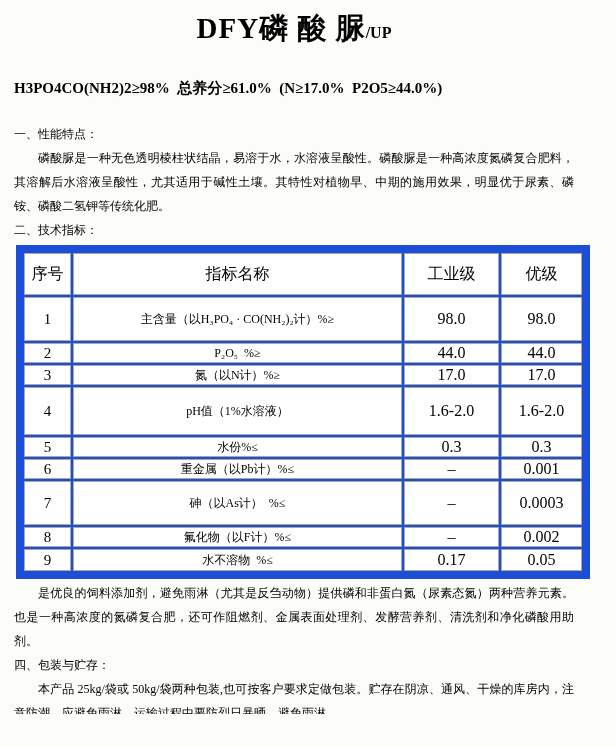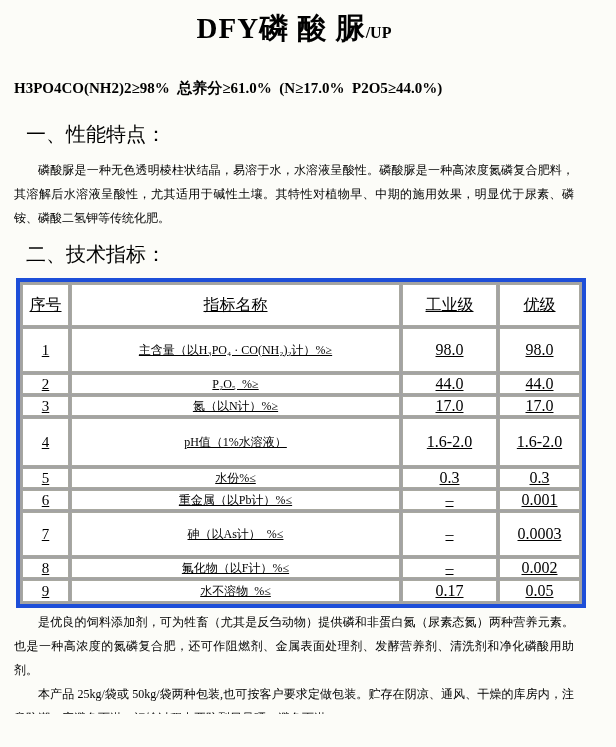--- a/index.html
+++ b/index.html
@@ -31,41 +31,40 @@
     font-weight:bold;
   }
   .formula{
     margin-top:24px;
     font-size:15px;
     font-weight:bold;
     line-height:20px;
     white-space:pre-wrap;
   }
   .sec-heading{
-    font-size:20px;
+    font-size:12px;
     line-height:24px;
-    margin:12px;
+    margin:0;
   }
   .sec-heading.first{ margin-top:24px; }
   .para{
     margin:0;
     font-size:12px;
     line-height:24px;
     text-indent:2em;
     text-align:justify;
   }
   .spec-table{
     table-layout:fixed;
     width:554px;
     margin:3px 0 2px 2px;
     border-collapse:separate;
     border-spacing:2px;
-    border:4px solid #1d4ed8;
-    background:#a3a3a3;
-    text-decoration:underline;
+    border:6px solid #1d4ed8;
+    background:#1d4ed8;
   }
   .spec-table th,.spec-table td{
     background:#ffffff;
     border:1px solid #a8a8a0;
     text-align:center;
     vertical-align:middle;
     padding:0 2px;
     overflow:hidden;
   }
   .spec-table th{
@@ -161,17 +160,18 @@
       </tr>
       <tr class="rh-d">
         <td class="c-idx">9</td>
         <td class="c-name">水不溶物  %≤</td>
         <td class="c-val">0.17</td>
         <td class="c-val">0.05</td>
       </tr>
     </tbody>
   </table>
 
-  <p class="para">是优良的饲料添加剂，可为牲畜（尤其是反刍动物）提供磷和非蛋白氮（尿素态氮）两种营养元素。也是一种高浓度的氮磷复合肥，还可作阻燃剂、金属表面处理剂、发酵营养剂、清洗剂和净化磷酸用助剂。</p>
+  <p class="para">是优良的饲料添加剂，避免雨淋（尤其是反刍动物）提供磷和非蛋白氮（尿素态氮）两种营养元素。也是一种高浓度的氮磷复合肥，还可作阻燃剂、金属表面处理剂、发酵营养剂、清洗剂和净化磷酸用助剂。</p>
 
+  <div class="sec-heading">四、包装与贮存：</div>
   <p class="para">本产品 25kg/袋或 50kg/袋两种包装,也可按客户要求定做包装。贮存在阴凉、通风、干燥的库房内，注意防潮，应避免雨淋。运输过程中要防烈日暴晒，避免雨淋。</p>
 
 </div>
 
 </body></html>

